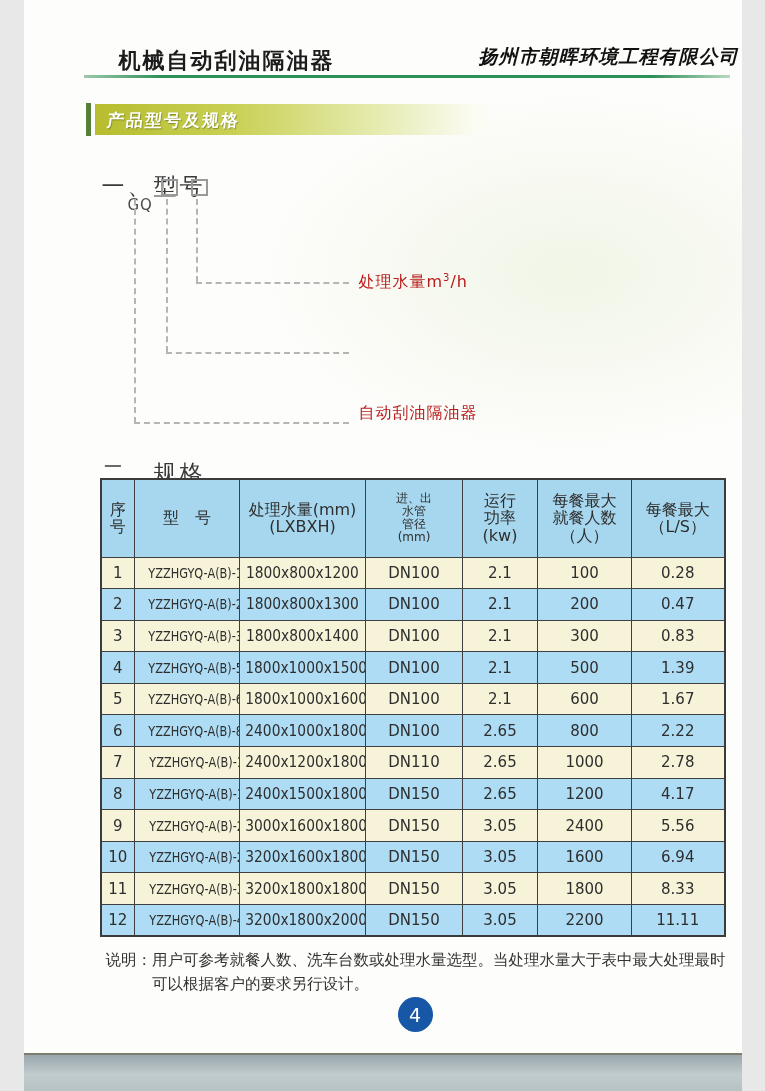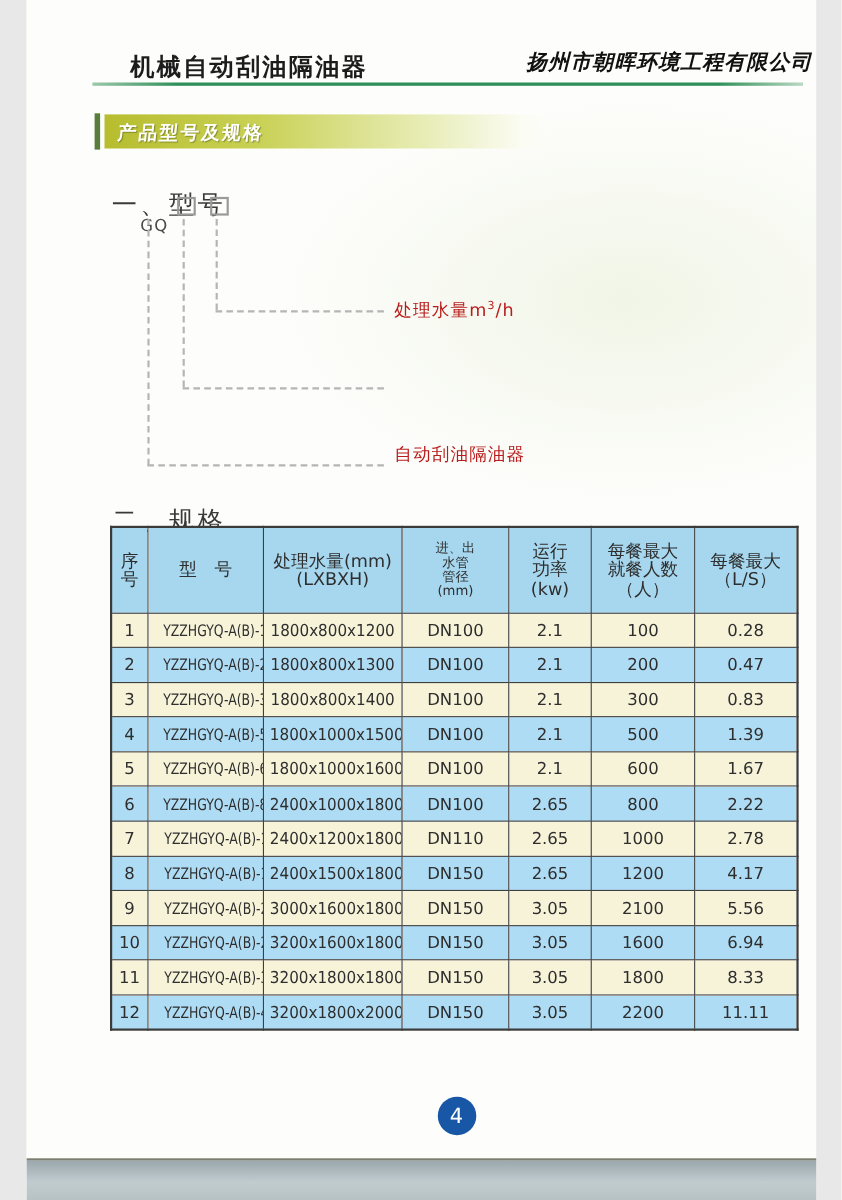--- a/index.html
+++ b/index.html
@@ -200,21 +200,21 @@
           <td><span>2.65</span></td>
           <td><span>1200</span></td>
           <td><span>4.17</span></td>
         </tr>
         <tr class="cream">
           <td><span>9</span></td>
           <td><span class="model">YZZHGYQ-A(B)-20</span></td>
           <td><span class="dim">3000x1600x1800</span></td>
           <td><span>DN150</span></td>
           <td><span>3.05</span></td>
-          <td><span>2100</span></td>
+          <td><span>2400</span></td>
           <td><span>5.56</span></td>
         </tr>
         <tr class="blue">
           <td><span>10</span></td>
           <td><span class="model">YZZHGYQ-A(B)-25</span></td>
           <td><span class="dim">3200x1600x1800</span></td>
           <td><span>DN150</span></td>
           <td><span>3.05</span></td>
           <td><span>1600</span></td>
           <td><span>6.94</span></td>
@@ -233,17 +233,21 @@
           <td><span class="model">YZZHGYQ-A(B)-40</span></td>
           <td><span class="dim">3200x1800x2000</span></td>
           <td><span>DN150</span></td>
           <td><span>3.05</span></td>
           <td><span>2200</span></td>
           <td><span>11.11</span></td>
         </tr>
       </tbody>
   </table>
 
+  <div class="note">
+    <span class="lbl">说明：</span>
+    <span class="txt">用户可参考就餐人数、洗车台数或处理水量选型。当处理水量大于表中最大处理最时可以根据客户的要求另行设计。</span>
+  </div>
 
   <div class="pagenum">4</div>
 
   <div class="bottom-band"></div>
 </div>
 
 </body></html>

